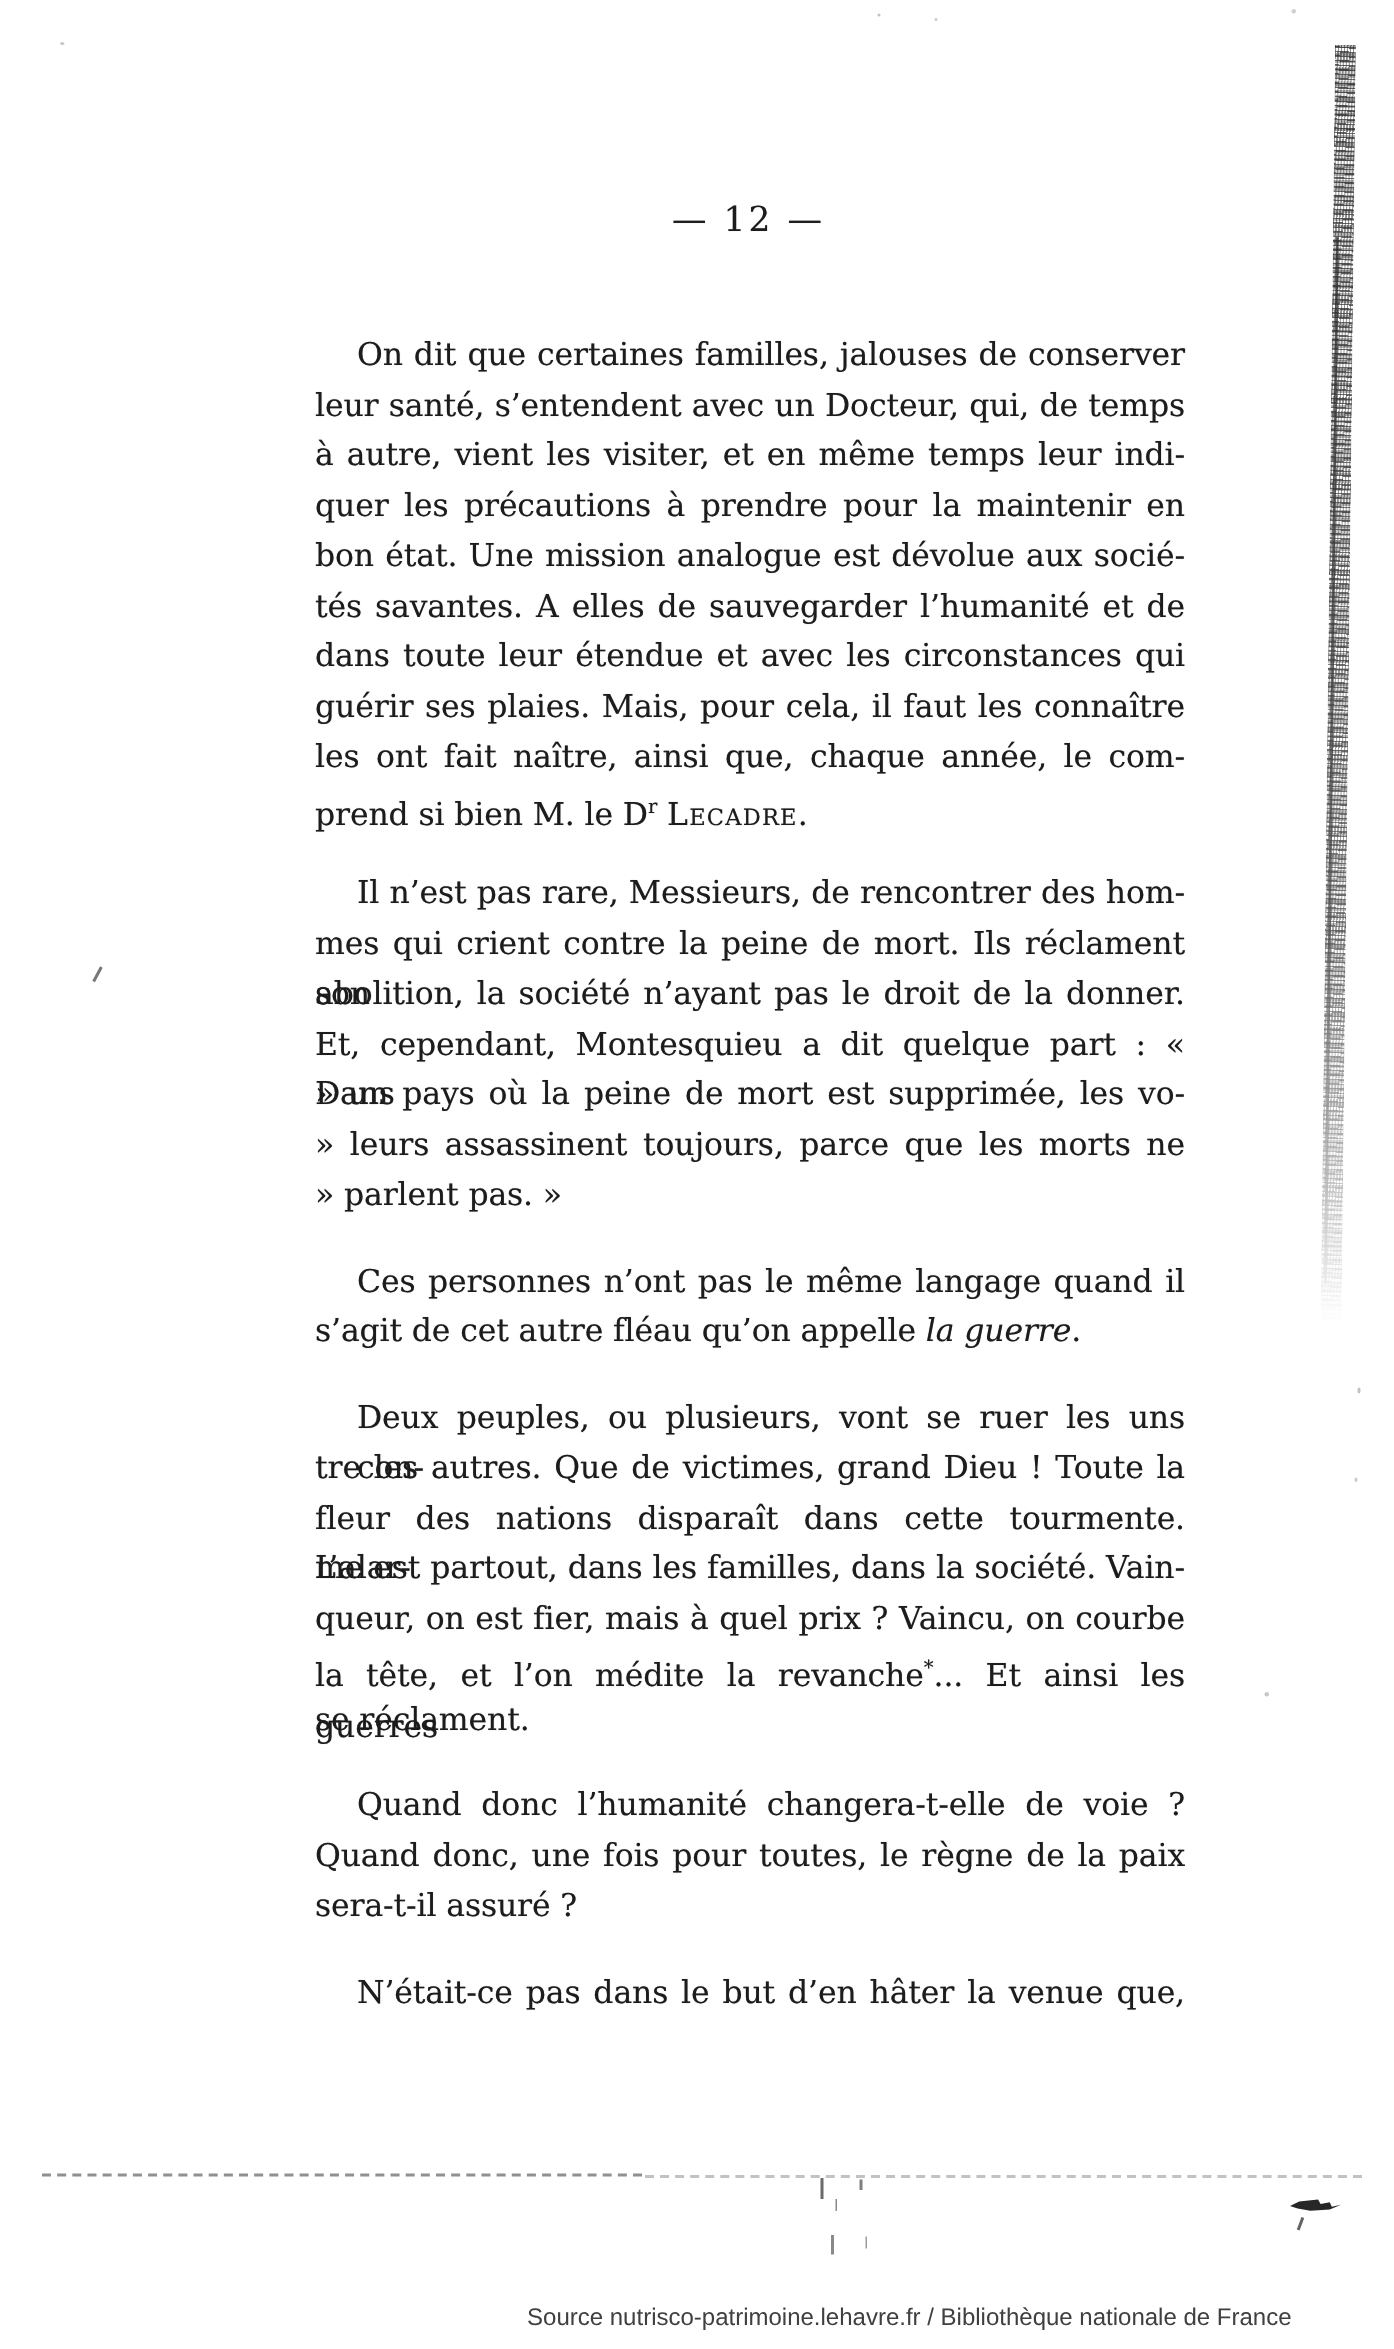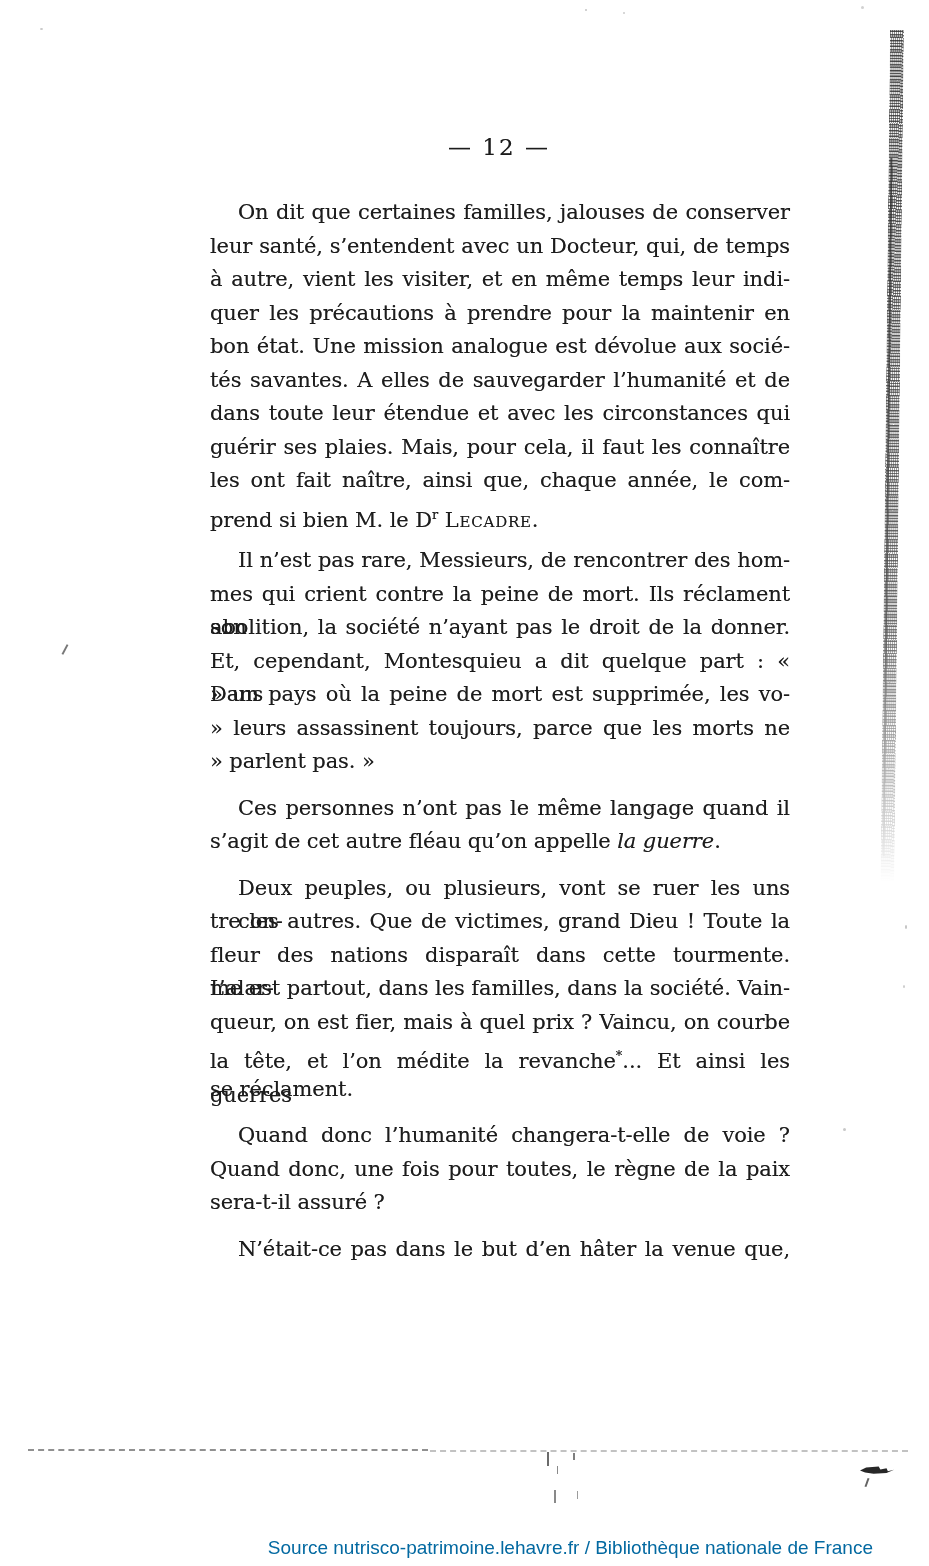--- a/index.html
+++ b/index.html
@@ -7,21 +7,20 @@
     width: 929px; height: 1566px;
     background: #ffffff;
     overflow: hidden;
     font-family: "DejaVu Serif", serif;
   }
   .page {
     position: relative;
     width: 866px; height: 1566px;
     background: #ffffff;
     color: #1c1c1c;
-    padding-left: 12px;
   }
 
   
   .page-number {
     position: absolute;
     left: 210px; top: 134px; width: 578px;
     text-align: center;
     font-size: 23px;
     letter-spacing: 2px;
     color: #1c1c1c;
@@ -36,33 +35,33 @@
     letter-spacing: -0.1px;
     text-shadow: 0 0 0.5px rgba(10,10,10,0.5);
   }
   .paragraph + .paragraph { margin-top: 13px; }
   .line {
     line-height: 33.5px;
     height: 33.5px;
     text-align: justify;
     text-align-last: justify;
   }
-  .line.indent { padding-left: 28px; }
+  .line.indent { padding-left: 28px; margin-top: 24px; }
   .line.last { text-align: center; text-align-last: left; }
   .seg-sup { vertical-align: super; font-size: 0.62em; letter-spacing: 0; }
   .seg-smallcaps { font-variant: small-caps; letter-spacing: 0.8px; }
   .seg-italic { font-style: italic; }
 
   
   .footer {
     position: absolute;
     right: 5px; top: 1537px;
     font-family: "Liberation Sans", sans-serif;
-    font-size: 19px;
-    color: #0369a1;
+    font-size: 16px;
+    color: #404040;
   }
 
   
   .scan-band {
     position: absolute;
     left: 890px; top: 30px; width: 14px; height: 852px;
     transform: rotate(0.65deg);
     transform-origin: 50% 0;
     background:
       repeating-linear-gradient(3deg,  rgba(30,30,30,0.75) 0 1px, rgba(255,255,255,0) 1px 3px),

